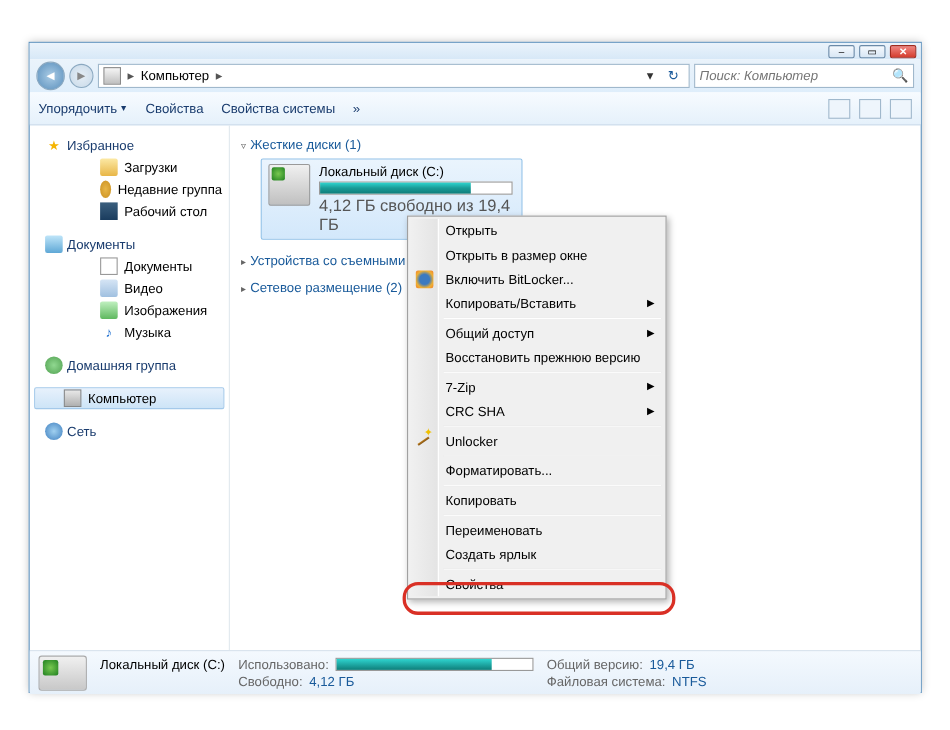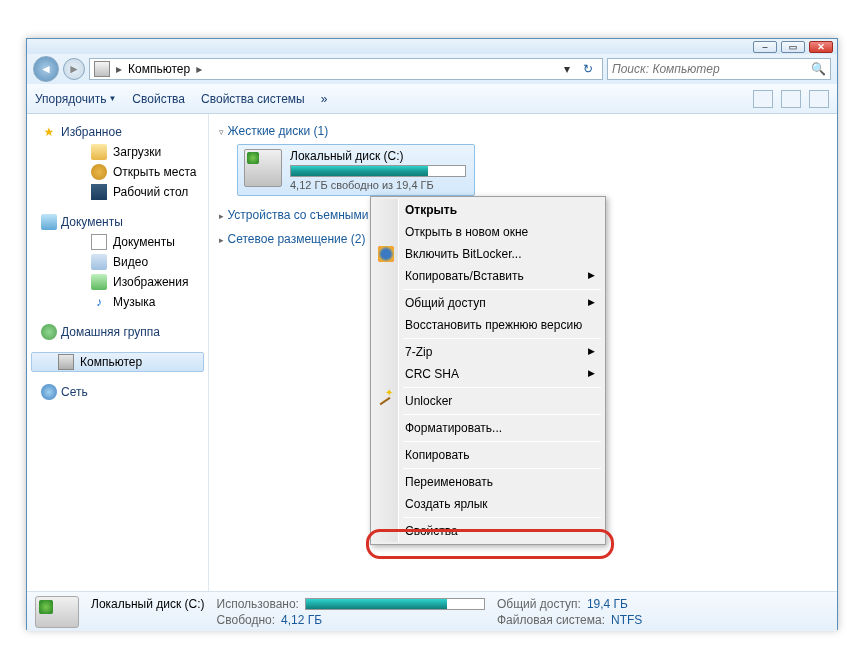--- a/index.html
+++ b/index.html
@@ -13,21 +13,21 @@
 
 .addrbar { height: 30px; background: linear-gradient(#eaf3fb,#dfeefb); display: flex; align-items: center; padding: 0 6px; gap: 4px; }
 .nav-btn { width: 26px; height: 26px; border: 1px solid #8aa8c0; border-radius: 50%; background: radial-gradient(#a9cbe5,#5a8fbc); display: flex; align-items: center; justify-content: center; color: #fff; cursor: pointer; }
 .nav-btn.fwd { width: 22px; height: 22px; background: radial-gradient(#e5eef6,#c8d9e8); color: #888; }
 .path-box { flex: 1; height: 22px; border: 1px solid #a0b8cc; background: #fff; display: flex; align-items: center; padding: 0 4px; gap: 4px; }
 .path-icon { width: 16px; height: 16px; background: linear-gradient(#f5f5f5,#c0c0c0); border: 1px solid #888; }
 .path-text { color: #000; }
 .path-arrow { color: #555; padding: 0 2px; }
 .path-drop { color: #333; margin-left: auto; padding: 0 4px; }
 .refresh { width: 20px; text-align: center; color: #1b5a9a; }
-.search-box { width: 224px; height: 22px; border: 1px solid #a0b8cc; background: #fff; display: flex; align-items: center; padding: 0 4px; }
+.search-box { width: 200px; height: 22px; border: 1px solid #a0b8cc; background: #fff; display: flex; align-items: center; padding: 0 4px; }
 .search-box input { border: none; outline: none; flex: 1; color: #888; font-style: italic; }
 .search-icon { color: #1b5a9a; }
 
 .toolbar { height: 30px; background: linear-gradient(#f7fbff,#e5f1fb); border-bottom: 1px solid #c3d6e8; display: flex; align-items: center; padding: 0 8px; gap: 16px; }
 .tool-item { color: #1a3c6e; cursor: pointer; display: flex; align-items: center; gap: 2px; }
 .tool-drop { font-size: 8px; color: #1a3c6e; }
 .toolbar-right { margin-left: auto; display: flex; gap: 8px; align-items: center; }
 .tbr-icon { width: 20px; height: 18px; border: 1px solid #a0b8cc; background: #eef5fc; cursor: pointer; }
 
 .body-area { display: flex; height: 477px; }
@@ -54,26 +54,26 @@
 .section-head { color: #195a9a; font-size: 14px; padding: 2px 0 6px 0; cursor: pointer; }
 .tri { color: #666; font-size: 9px; margin-right: 4px; }
 .drive-row { display: flex; gap: 10px; margin: 0 0 8px 18px; }
 .drive-tile { width: 238px; border: 1px solid #8fc0e8; background: linear-gradient(#eaf4fd,#d3e8fb); border-radius: 2px; padding: 4px 6px; display: flex; gap: 8px; cursor: pointer; }
 .drive-icon { width: 38px; height: 38px; background: linear-gradient(#f0f0f0,#c0c0c0); border: 1px solid #999; border-radius: 2px; position: relative; }
 .drive-icon::after { content: ""; position: absolute; left: 2px; top: 2px; width: 12px; height: 12px; background: radial-gradient(#78c850,#208020); border-radius: 2px; }
 .drive-info { flex: 1; }
 .drive-name { color: #000; }
 .drive-bar { width: 176px; height: 12px; border: 1px solid #999; background: #fff; margin: 2px 0; position: relative; }
 .drive-bar-fill { position: absolute; left: 0; top: 0; height: 100%; background: linear-gradient(#2fd4cf,#1a9b97 50%,#0e7e7a); width: 79%; }
-.drive-free { color: #555; font-size: 11px; }
+.drive-free { color: #555; font-size: 15px; }
 
 .ctx-menu { position: absolute; left: 370px; top: 196px; width: 236px; background: #f0f0f0; border: 1px solid #a0a0a0; box-shadow: 2px 2px 6px rgba(0,0,0,0.3); padding: 2px; z-index: 100; }
 .ctx-gutter { position: absolute; left: 2px; top: 2px; bottom: 2px; width: 26px; background: linear-gradient(90deg,#f0f0f0,#e4e4e4); border-right: 1px solid #fff; }
 .ctx-item { position: relative; padding: 4px 20px 4px 32px; cursor: pointer; }
-.ctx-item.bold { font-weight: bold; }
+.ctx-item.bold { font-weight: normal; }
 .ctx-sep { height: 1px; background: #d0d0d0; margin: 2px 2px 2px 30px; border-bottom: 1px solid #fff; }
 .ctx-arrow { position: absolute; right: 8px; top: 5px; font-size: 9px; }
 .ctx-ic { position: absolute; left: 5px; top: 3px; width: 16px; height: 16px; }
 .ctx-ic.shield { background: radial-gradient(#3b7ac0 40%,#f0b030,#f08030); border-radius: 2px; }
 .ctx-ic.wand { transform: rotate(-35deg); background: linear-gradient(#c08020,#805010); width: 12px; height: 2px; top: 10px; left: 6px; }
 .ctx-ic.wand::after { content: "✦"; position: absolute; right: -6px; top: -9px; color: #f0c000; font-size: 10px; transform: rotate(35deg); }
 
 .highlight-ring { position: absolute; left: 366px; top: 529px; width: 248px; height: 30px; border: 3px solid #d93025; border-radius: 14px; z-index: 200; pointer-events: none; }
 
 .statusbar { height: 40px; border-top: 1px solid #d6e2ed; background: linear-gradient(#f4f9fe,#e6f0fa); display: flex; align-items: center; padding: 0 8px; gap: 12px; }
@@ -135,21 +135,21 @@
         <div class="sb-head">
             <span class="ic star">★</span>
             <span>Избранное</span>
           </div>
         <div class="sb-item">
             <span class="ic folder"></span>
             <span>Загрузки</span>
           </div>
         <div class="sb-item">
             <span class="ic clock"></span>
-            <span>Открыть места</span>
+            <span>Недавние группа</span>
           </div>
         <div class="sb-item">
             <span class="ic desk"></span>
             <span>Рабочий стол</span>
           </div>
       </div>
       <div class="sb-group">
         <div class="sb-head">
             <span class="ic lib"></span>
             <span>Документы</span>
@@ -227,35 +227,35 @@
             <div class="sb-mini-fill"></div>
           </div>
         </div>
       <div class="sb-row">
           <span class="sb-label">Свободно:</span>
           <span class="sb-val">4,12 ГБ</span>
         </div>
     </div>
     <div class="sb-col">
       <div class="sb-row">
-          <span class="sb-label">Общий доступ:</span>
+          <span class="sb-label">Общий версию:</span>
           <span class="sb-val">19,4 ГБ</span>
         </div>
       <div class="sb-row">
           <span class="sb-label">Файловая система:</span>
           <span class="sb-val">NTFS</span>
         </div>
     </div>
   </div>
 </div>
 
 <div class="ctx-menu">
   <div class="ctx-gutter"></div>
   <div class="ctx-item bold">Открыть</div>
-  <div class="ctx-item">Открыть в новом окне</div>
+  <div class="ctx-item">Открыть в размер окне</div>
   <div class="ctx-item"><span class="ctx-ic shield"></span><span>Включить BitLocker...</span></div>
   <div class="ctx-item"><span>Копировать/Вставить</span><span class="ctx-arrow">▶</span></div>
   <div class="ctx-sep"></div>
   <div class="ctx-item"><span>Общий доступ</span><span class="ctx-arrow">▶</span></div>
   <div class="ctx-item">Восстановить прежнюю версию</div>
   <div class="ctx-sep"></div>
   <div class="ctx-item"><span>7-Zip</span><span class="ctx-arrow">▶</span></div>
   <div class="ctx-item"><span>CRC SHA</span><span class="ctx-arrow">▶</span></div>
   <div class="ctx-sep"></div>
   <div class="ctx-item"><span class="ctx-ic wand"></span><span>Unlocker</span></div>

